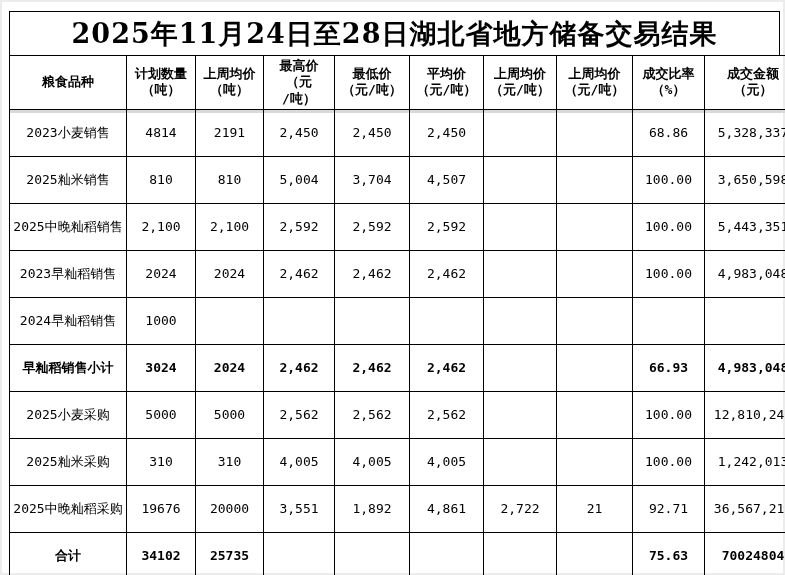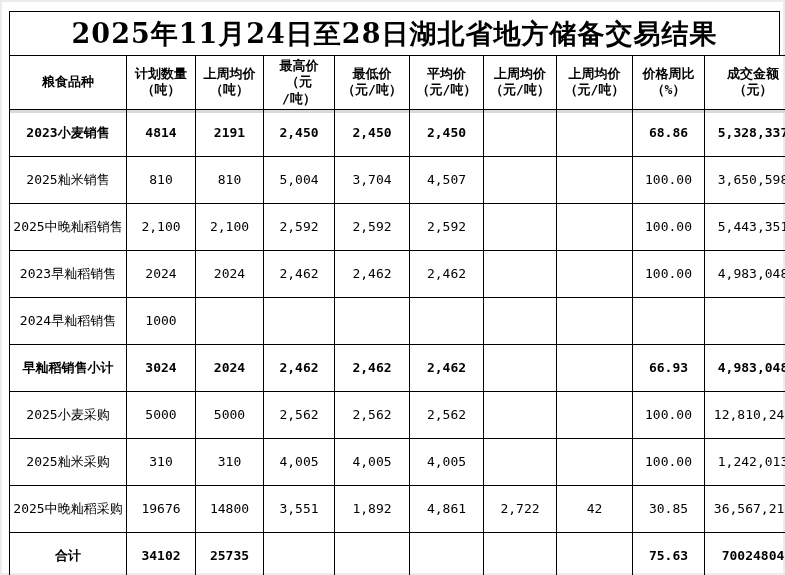--- a/index.html
+++ b/index.html
@@ -54,21 +54,21 @@
     line-height:1.25;
     font-size:13px;
   }
   table.results td{
     height:42px;
   }
   
   th.c0{width:114px} th.c1{width:66px} th.c2{width:65px} th.c3{width:68px}
   th.c4{width:72px} th.c5{width:71px} th.c6{width:70px} th.c7{width:73px}
   th.c8{width:69px} th.c9{width:94px}
-  tbody tr:first-child td{ box-shadow: inset 0 3px 0 #d9d9d9; font-weight: bold; }
+  tbody tr:first-child td{ box-shadow: inset 0 3px 0 #d9d9d9; }
   tr.bold td{ font-weight:bold; }
 </style>
 </head>
 <body>
 
 <div class="page">
   <div class="sheet">
     <div class="title-cell">2025年11月24日至28日湖北省地方储备交易结果</div>
     <table class="results">
       <thead>
@@ -82,21 +82,21 @@
 （元
 /吨）</th>
             <th class="c4">最低价
 （元/吨）</th>
             <th class="c5">平均价
 （元/吨）</th>
             <th class="c6">上周均价
 （元/吨）</th>
             <th class="c7">上周均价
 （元/吨）</th>
-            <th class="c8">价格周比
+            <th class="c8">成交比率
 （%）</th>
             <th class="c9">成交金额
 （元）</th>
           </tr>
       </thead>
       <tbody id="table-body">
           <tr>
             <td>2023小麦销售</td>
             <td>4814</td>
             <td>2191</td>
@@ -188,27 +188,27 @@
             <td>4,005</td>
             <td>4,005</td>
             <td></td>
             <td></td>
             <td>100.00</td>
             <td>1,242,013</td>
           </tr>
           <tr>
             <td>2025中晚籼稻采购</td>
             <td>19676</td>
-            <td>14800</td>
+            <td>20000</td>
             <td>3,551</td>
             <td>1,892</td>
             <td>4,861</td>
             <td>2,722</td>
-            <td>42</td>
-            <td>30.85</td>
+            <td>21</td>
+            <td>92.71</td>
             <td>36,567,218</td>
           </tr>
           <tr class="bold">
             <td>合计</td>
             <td>34102</td>
             <td>25735</td>
             <td></td>
             <td></td>
             <td></td>
             <td></td>

